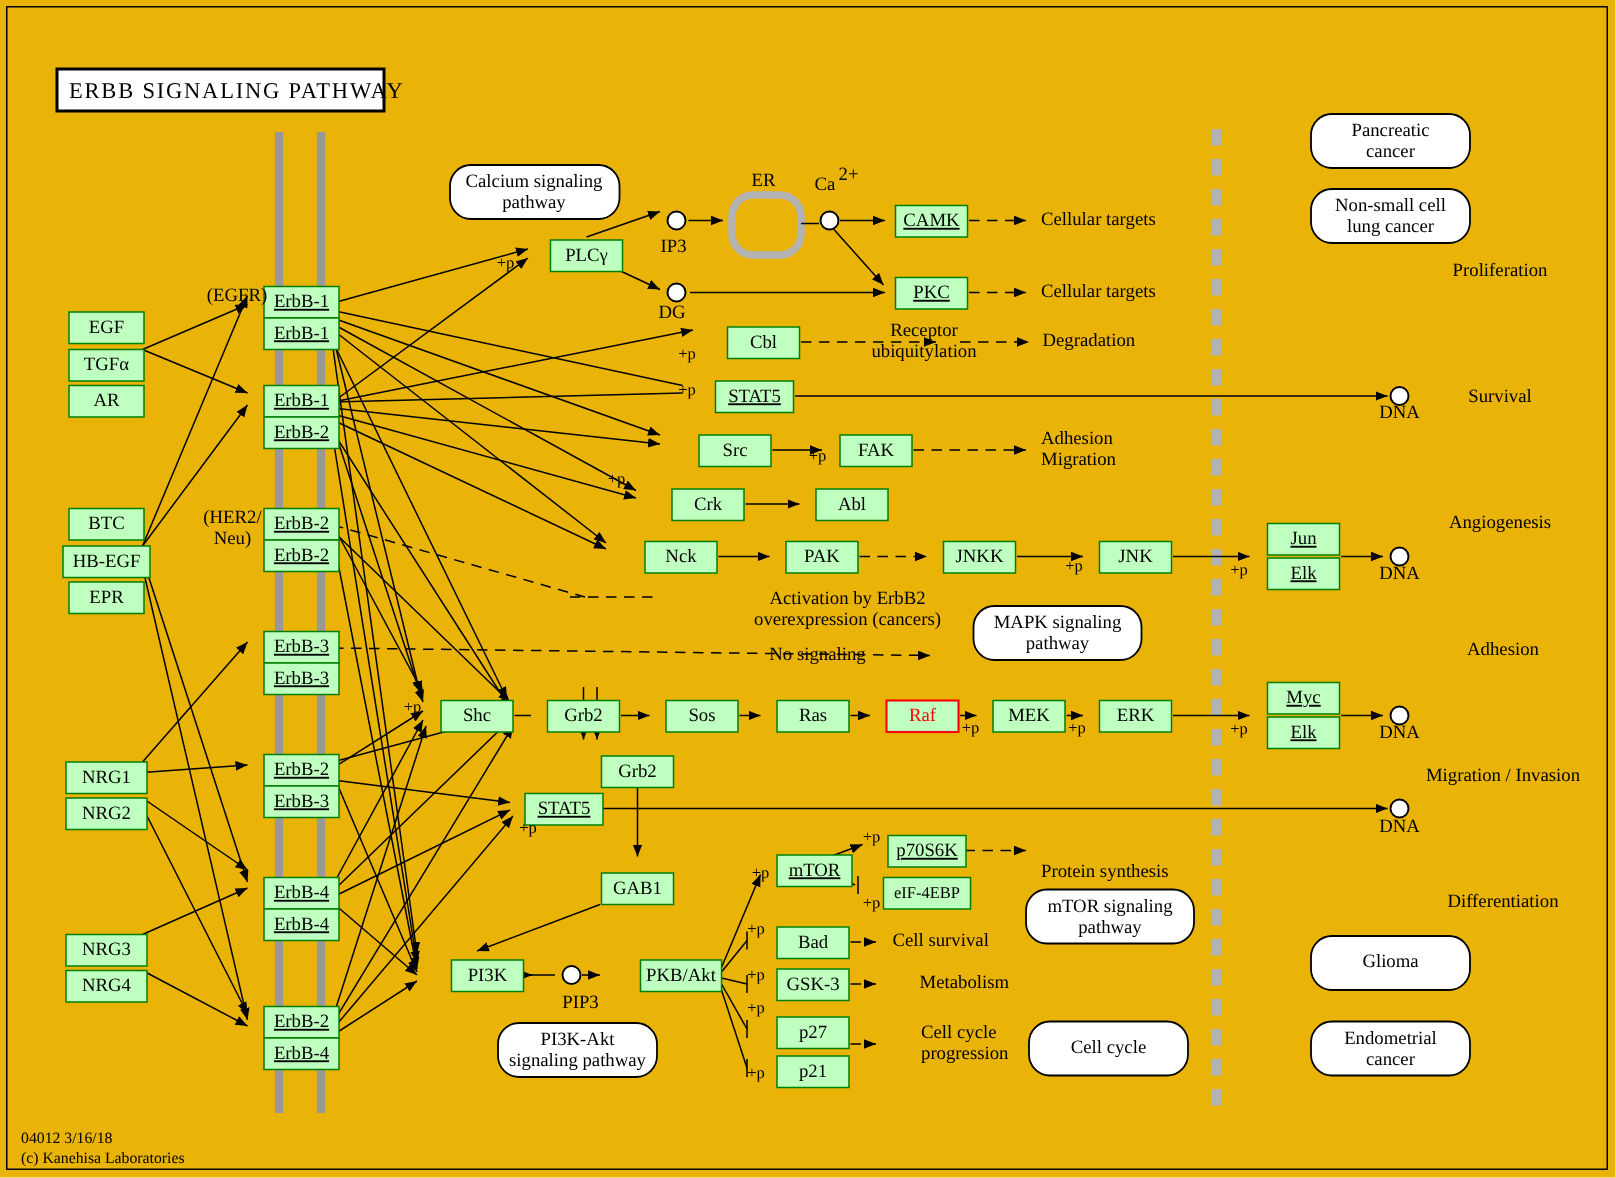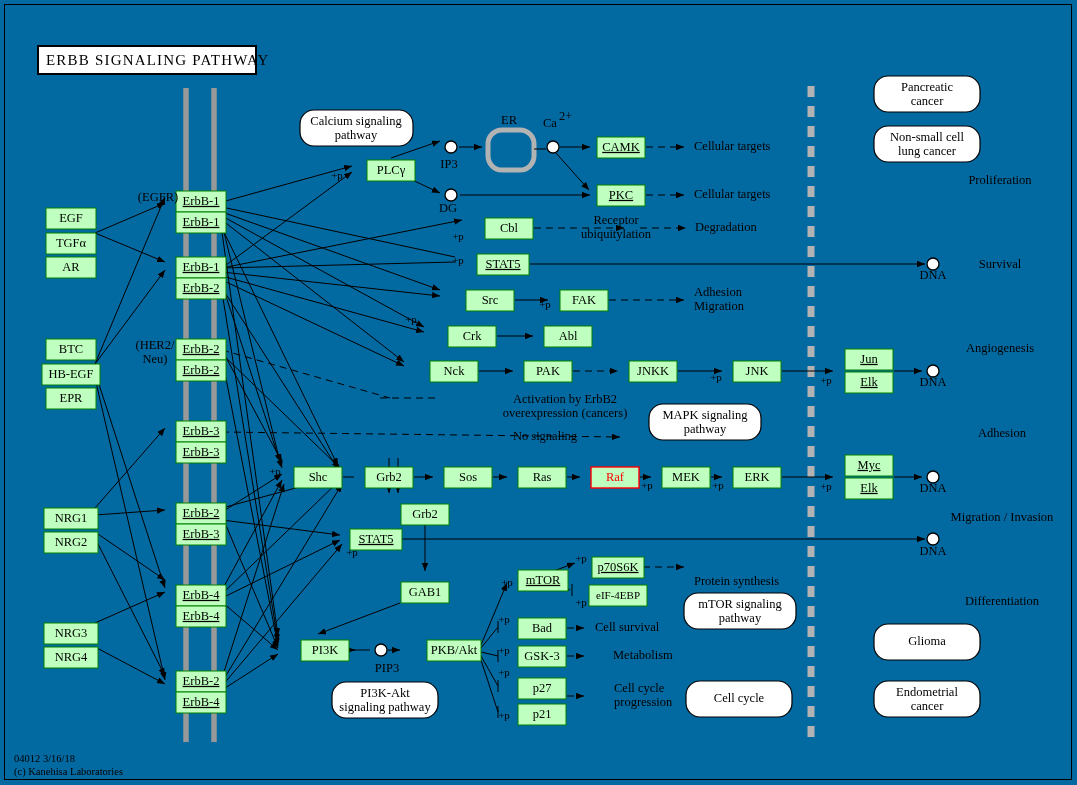--- a/index.html
+++ b/index.html
@@ -1,17 +1,17 @@
 <!DOCTYPE html>
 <html><head>
 <meta charset="utf-8">
 <style>
   html,body{margin:0;padding:0;background:#ffffff;}
   body{font-family:"Liberation Serif",serif;}
-  #page{position:relative;width:1077px;height:785px;background:#0369a1;overflow:hidden;}
+  #page{position:relative;width:1077px;height:785px;background:#eab308;overflow:hidden;}
   #page-border{position:absolute;left:4px;top:4px;width:1068px;height:776px;border:1px solid #000;box-sizing:border-box;}
   svg{position:absolute;left:0;top:0;width:1077px;height:785px;}
   text{font-family:"Liberation Serif",serif;}
   .gbox{fill:#bfffbf;stroke:#008000;stroke-width:1;}
   .gbox-red{fill:#bfffbf;stroke:#ff0000;stroke-width:1.4;}
   .wbox{fill:#ffffff;stroke:#000000;stroke-width:1.2;}
   .lbl{font-size:12.5px;fill:#000;text-anchor:middle;dominant-baseline:middle;}
   .lbl-u{font-size:12.5px;fill:#000;text-anchor:middle;dominant-baseline:middle;text-decoration:underline;}
   .lbl-red{font-size:12.5px;fill:#ff0000;text-anchor:middle;dominant-baseline:middle;}
   .lbl-sm{font-size:11px;fill:#000;text-anchor:middle;dominant-baseline:middle;}

